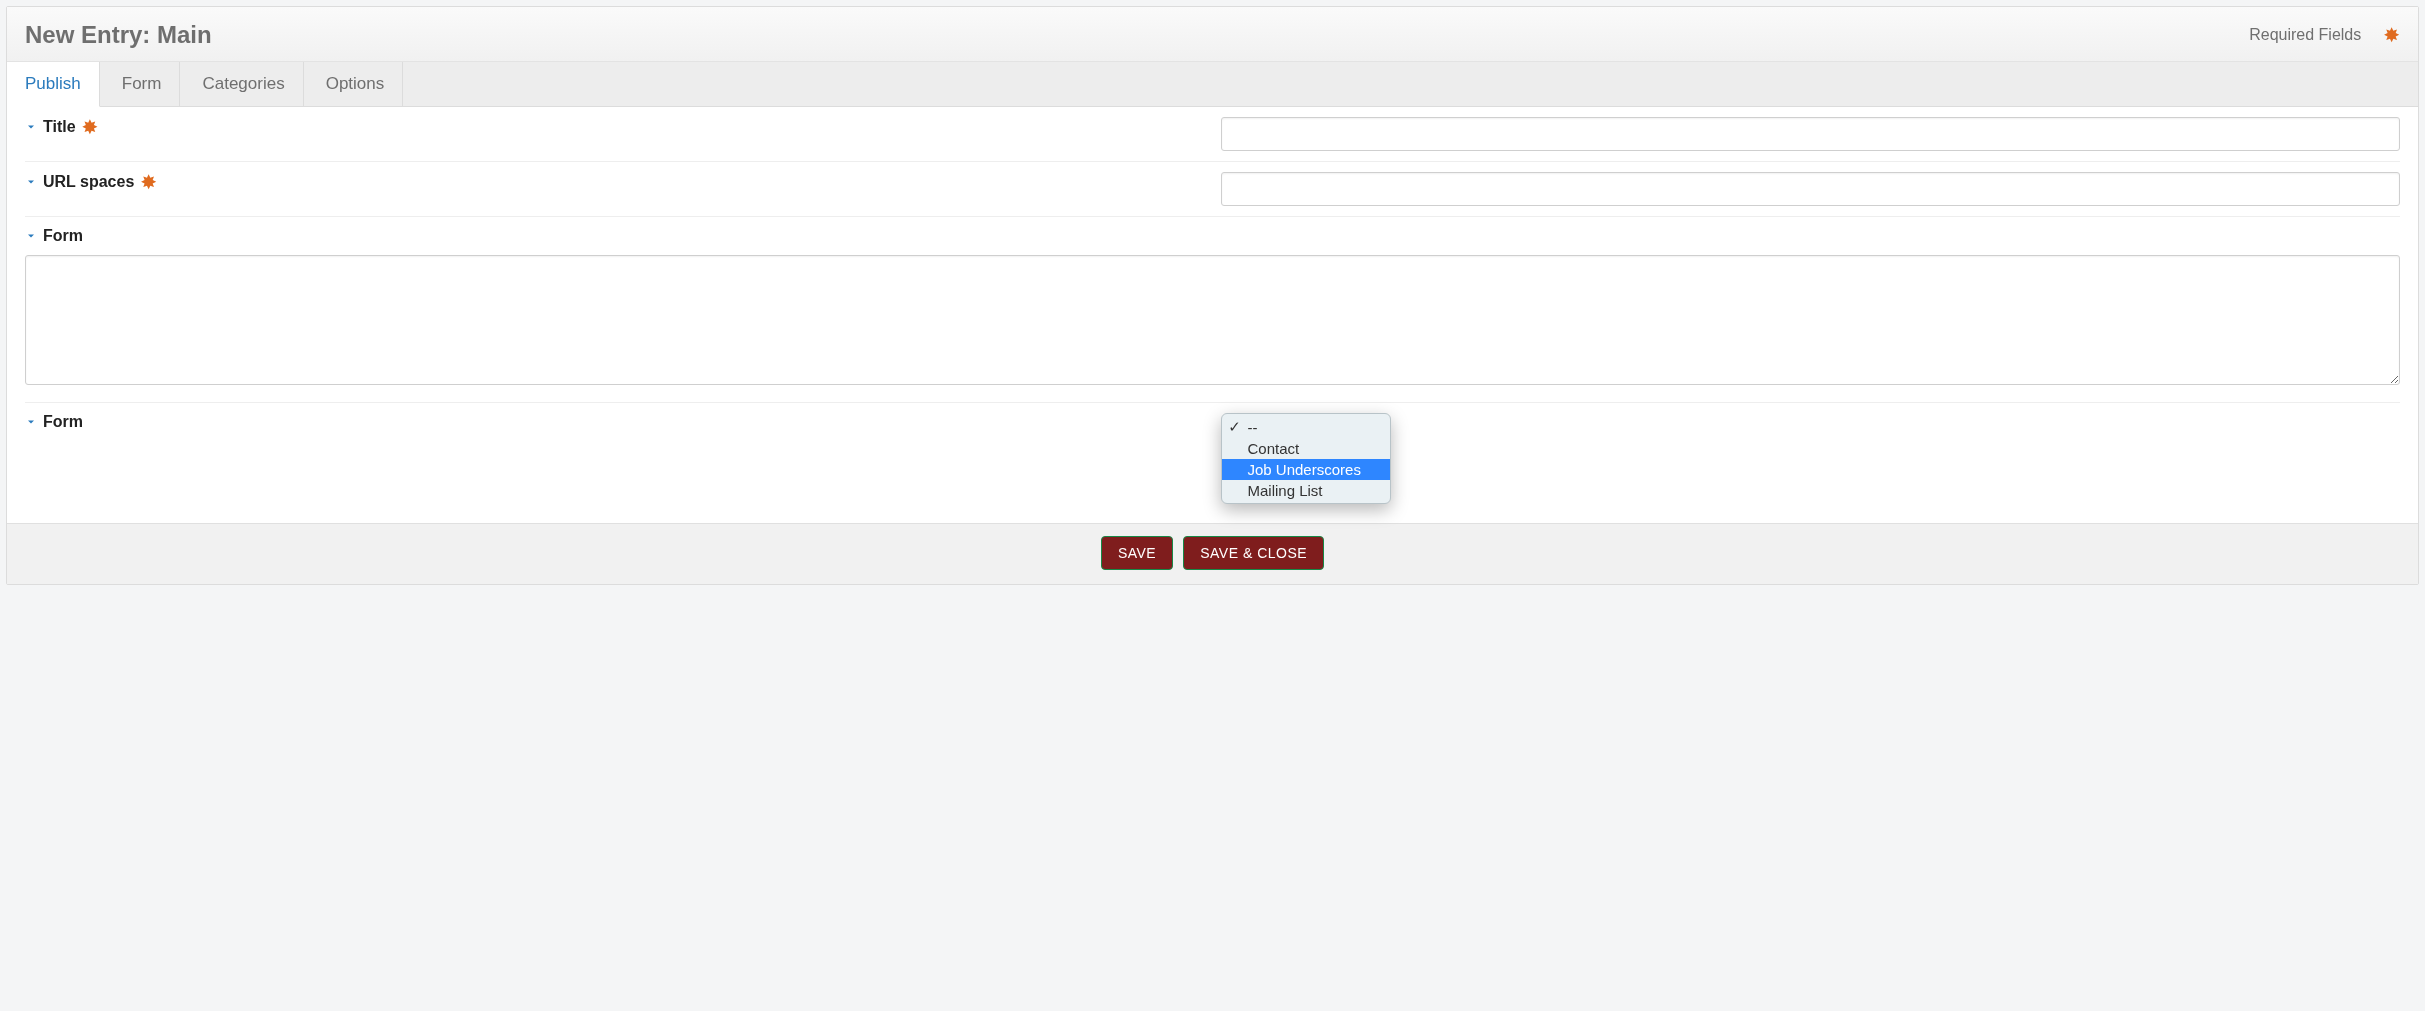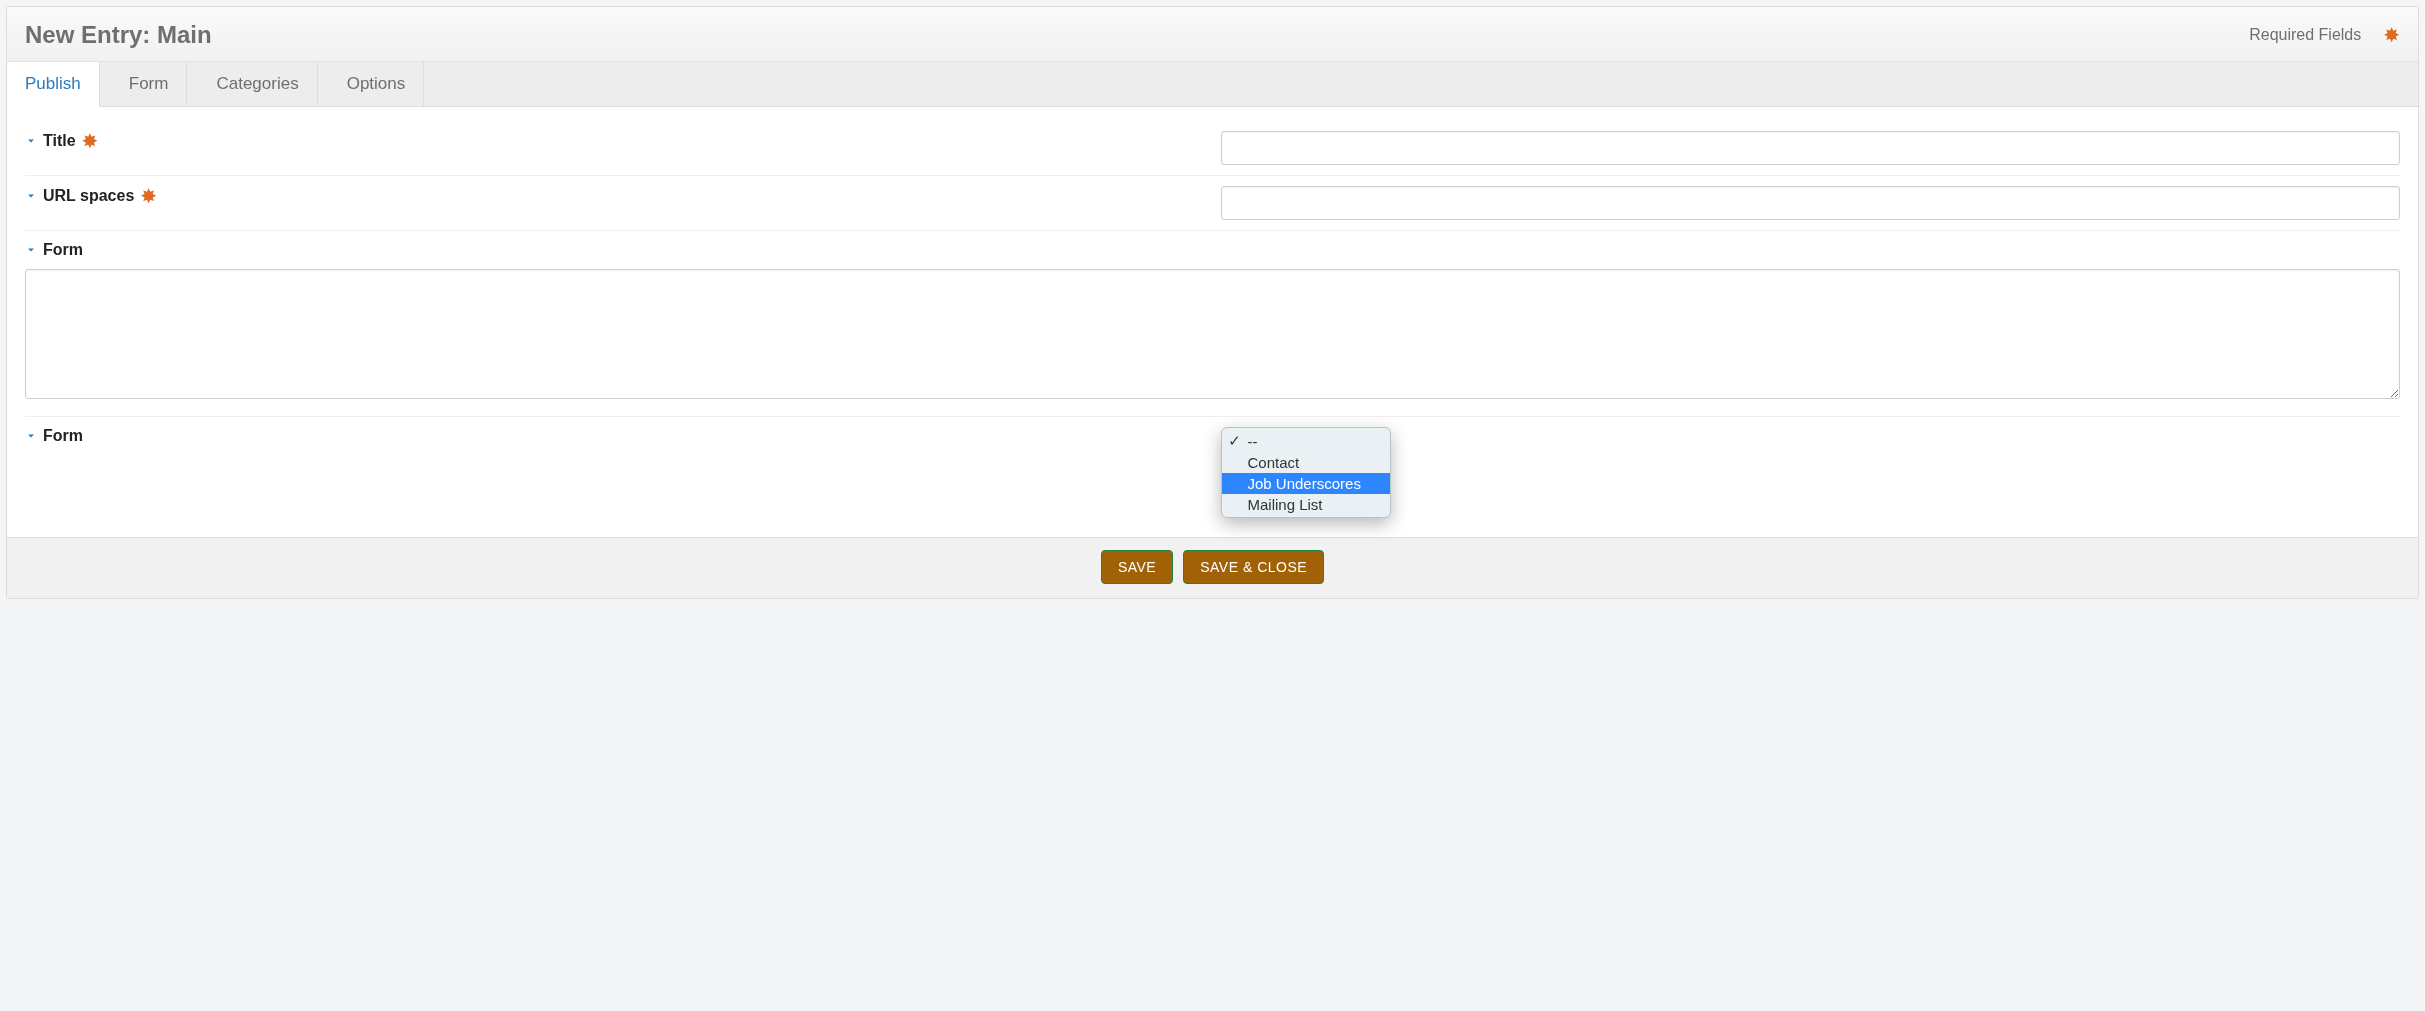--- a/index.html
+++ b/index.html
@@ -44,21 +44,21 @@
     font-size: 20px;
     line-height: 1;
   }
 
   
   .tabbar {
     background: #ededed;
     border-bottom: 1px solid #dcdcdc;
     display: flex;
     padding: 0;
-    gap: 11px;
+    gap: 4px;
   }
   .tab {
     padding: 12px 18px;
     font-size: 17px;
     color: #6f6f6f;
     cursor: pointer;
     border-right: 1px solid #dcdcdc;
     background: transparent;
     border-top: none;
     border-left: none;
@@ -67,21 +67,21 @@
   }
   .tab.active {
     background: #fff;
     color: #2b7bbd;
     margin-bottom: -1px;
     border-bottom: 1px solid #fff;
   }
 
   
   .form-area {
-    padding: 14px 18px 4px 18px;
+    padding: 0 18px 4px 18px;
   }
   .field-row {
     display: flex;
     align-items: flex-start;
     padding: 10px 0 10px 0;
     border-bottom: 1px solid #eee;
     gap: 8px;
   }
   .field-row.no-bottom { border-bottom: none; }
   .field-left {
@@ -184,21 +184,21 @@
   
   .panel-footer {
     background: #f1f1f1;
     border-top: 1px solid #e0e0e0;
     padding: 12px 0 14px 0;
     display: flex;
     justify-content: center;
     gap: 10px;
   }
   .btn {
-    background: #a16207;
+    background: #7f1d1d;
     color: #fff;
     border: 1px solid #188847;
     border-radius: 4px;
     padding: 8px 16px;
     font-size: 14px;
     letter-spacing: 0.5px;
     cursor: pointer;
     font-family: inherit;
   }
 </style>

